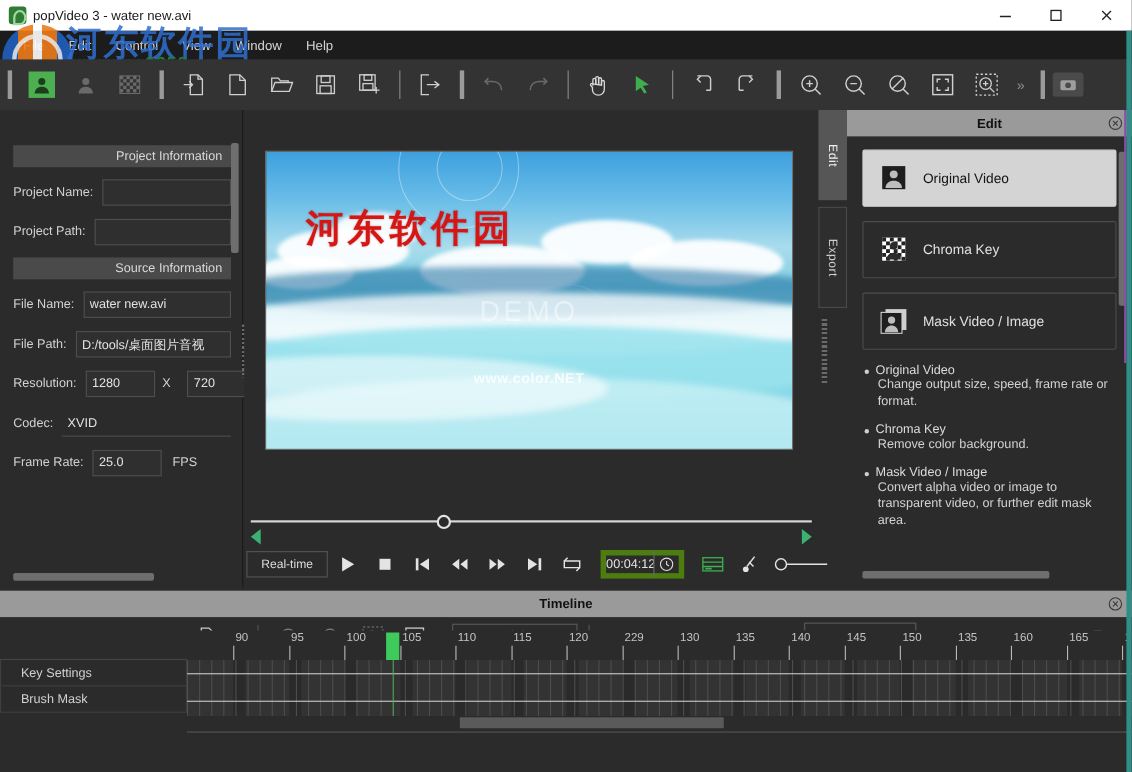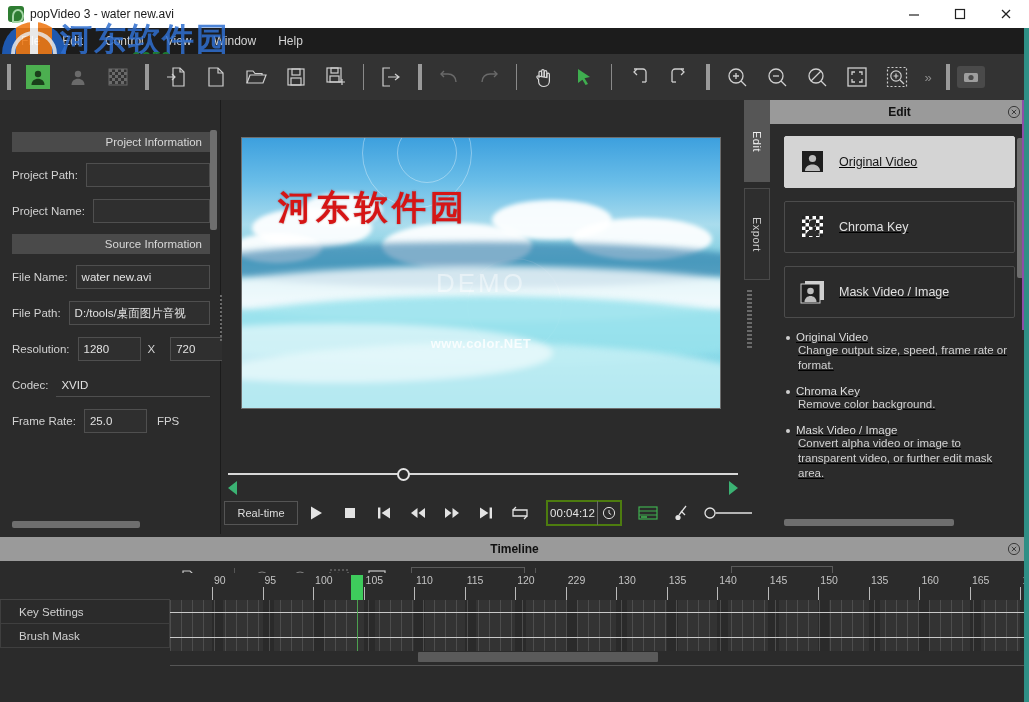--- a/index.html
+++ b/index.html
@@ -181,21 +181,21 @@
   .rt-box {
     width: 74px; height: 24px; border: 1px solid #555; background: transparent;
     font-size: 11px; color: #dcdcdc; display: flex; align-items: center; justify-content: center;
     overflow: hidden; white-space: nowrap; flex: none;
   }
   .cbtn {
     width: 32px; height: 28px; display: flex; align-items: center; justify-content: center;
     color: #e0e0e0; flex: none;
   }
   .tcbox {
-    width: 76px; height: 26px; border: 2px solid #4d7c0f; display: flex; align-items: center;
+    width: 76px; height: 26px; border: 5px solid #4d7c0f; display: flex; align-items: center;
     margin-left: 8px; flex: none;
   }
   .tcbox .v { flex: 1; font-size: 11.5px; color: #e4e4e4; text-align: center; border-right: 1px solid #6a6a6a;
               line-height: 24px; overflow: hidden; }
   .tcbox .c { width: 22px; display: flex; align-items: center; justify-content: center; color: #dcdcdc; }
 
   
   .vtabs { position: absolute; left: 744px; top: 100px; width: 26px; height: 434px; }
   .vtab {
     width: 26px; display: flex; align-items: center; justify-content: center;
@@ -206,21 +206,21 @@
   .vtab-dots {
     position:absolute; left: 3px; top: 190px; width: 5px; height: 60px;
     background: repeating-linear-gradient(180deg,#6a6a6a 0 2px,transparent 2px 4px);
   }
 
   
   .edit {
     position: absolute; right: 0; top: 100px; width: 259px; height: 434px;
     background: #2b2b2b;
   }
-  .edit-body { position:absolute; left:0; top:24px; right:0; bottom:0; padding: 12px 14px 0 14px; text-decoration: underline; }
+  .edit-body { position:absolute; left:0; top:24px; right:0; bottom:0; padding: 12px 14px 0 14px; }
   .ebtn {
     height: 52px; border: 1px solid #4c4c4c; display: flex; align-items: center;
     padding-left: 14px; gap: 14px; margin-bottom: 13px; border-radius: 2px;
   }
   .ebtn.sel { background: #d4d4d4; border-color: #d4d4d4; }
   .ebtn .lb { font-size: 12.5px; color: #e0e0e0; }
   .ebtn.sel .lb { color: #141414; }
   .eicon { width: 26px; height: 24px; flex: none; position: relative; }
   .help { margin-top: 6px; }
   .hitem { margin-bottom: 12px; }
@@ -498,25 +498,25 @@
           <circle cx="8" cy="6.5" r="2.6" fill="#4a4a4a"></circle>
         </svg>
     </div>
   </div>
 
   <div class="info">
     <div class="info-body">
       <div class="sec-bar">Project Information</div>
 
       <div class="frow">
+        <span class="flabel">Project Name:</span>
+        <span class="fin"></span>
+      </div>
+      <div class="frow">
         <span class="flabel">Project Path:</span>
-        <span class="fin"></span>
-      </div>
-      <div class="frow">
-        <span class="flabel">Project Name:</span>
         <span class="fin"></span>
       </div>
 
       <div class="sec-bar">Source Information</div>
 
       <div class="frow">
         <span class="flabel">File Name:</span>
         <span class="fin">water  new.avi</span>
       </div>
       <div class="frow">

